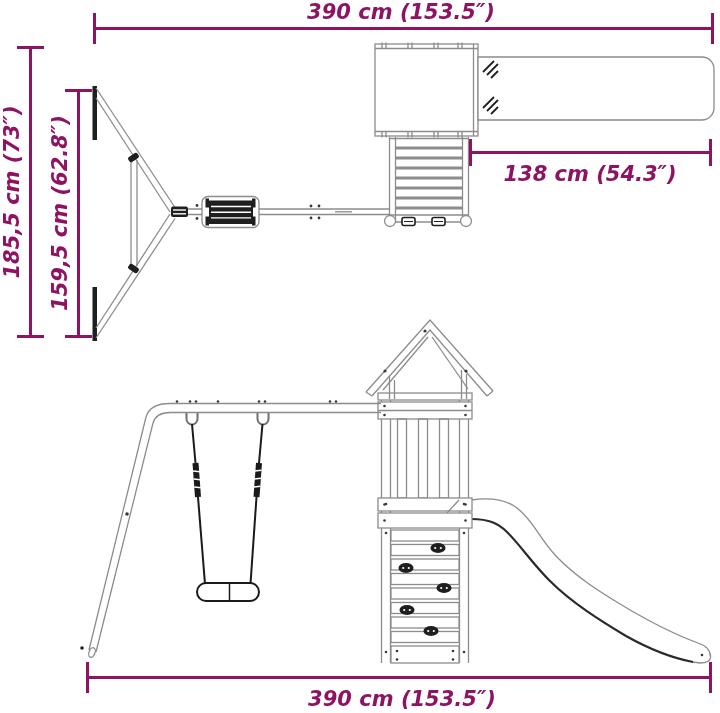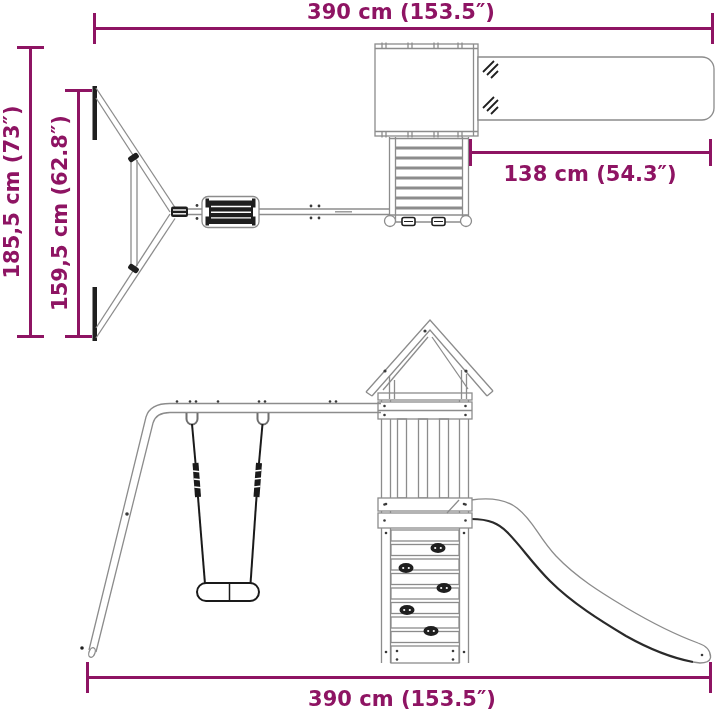--- a/index.html
+++ b/index.html
@@ -1,17 +1,17 @@
 <!DOCTYPE html>
 <html style="--dimension: #8e1463; --outline: #8c8c8c; --dark: #1f1f1f;"><head>
 <meta charset="utf-8">
 <style>
   html,body{margin:0;padding:0;background:#ffffff;}
   #canvas{position:relative;width:720px;height:713px;background:#ffffff;overflow:hidden;
-          font-family:"DejaVu Sans",sans-serif;}
+          font-family:"DejaVu Sans",sans-serif;font-style:italic;}
   svg{display:block;}
   .dim{stroke:var(--dimension,#8e1463);stroke-width:3;fill:none;}
   .dimtext{fill:var(--dimension,#8e1463);font-family:"DejaVu Sans",sans-serif;
            font-size:21px;font-weight:700;}
   .g1{stroke:var(--outline,#8c8c8c);stroke-width:1.3;fill:none;}
   .g1f{stroke:var(--outline,#8c8c8c);stroke-width:1.3;fill:#ffffff;}
   .g2{stroke:#6f6f6f;stroke-width:2;fill:none;}
   .plank{stroke:var(--outline,#8c8c8c);stroke-width:1.3;fill:#ffffff;}
   .slat{stroke:#8c8c8c;stroke-width:3;}
   .dk{stroke:var(--dark,#1f1f1f);fill:none;}

